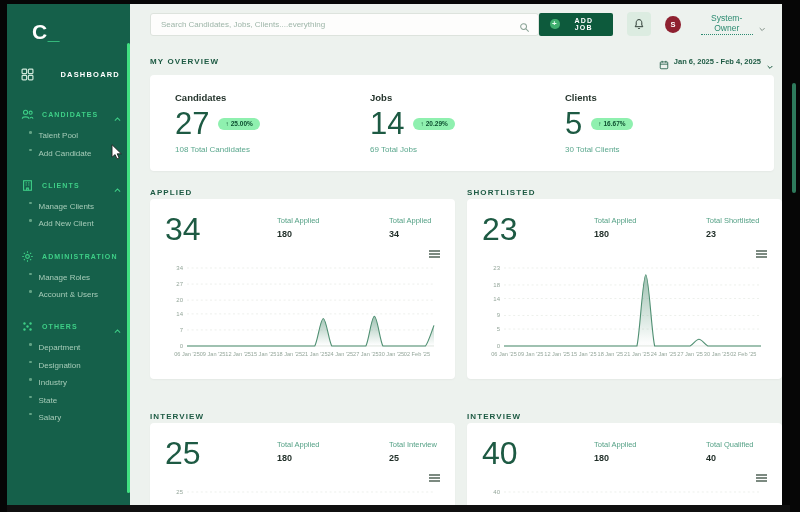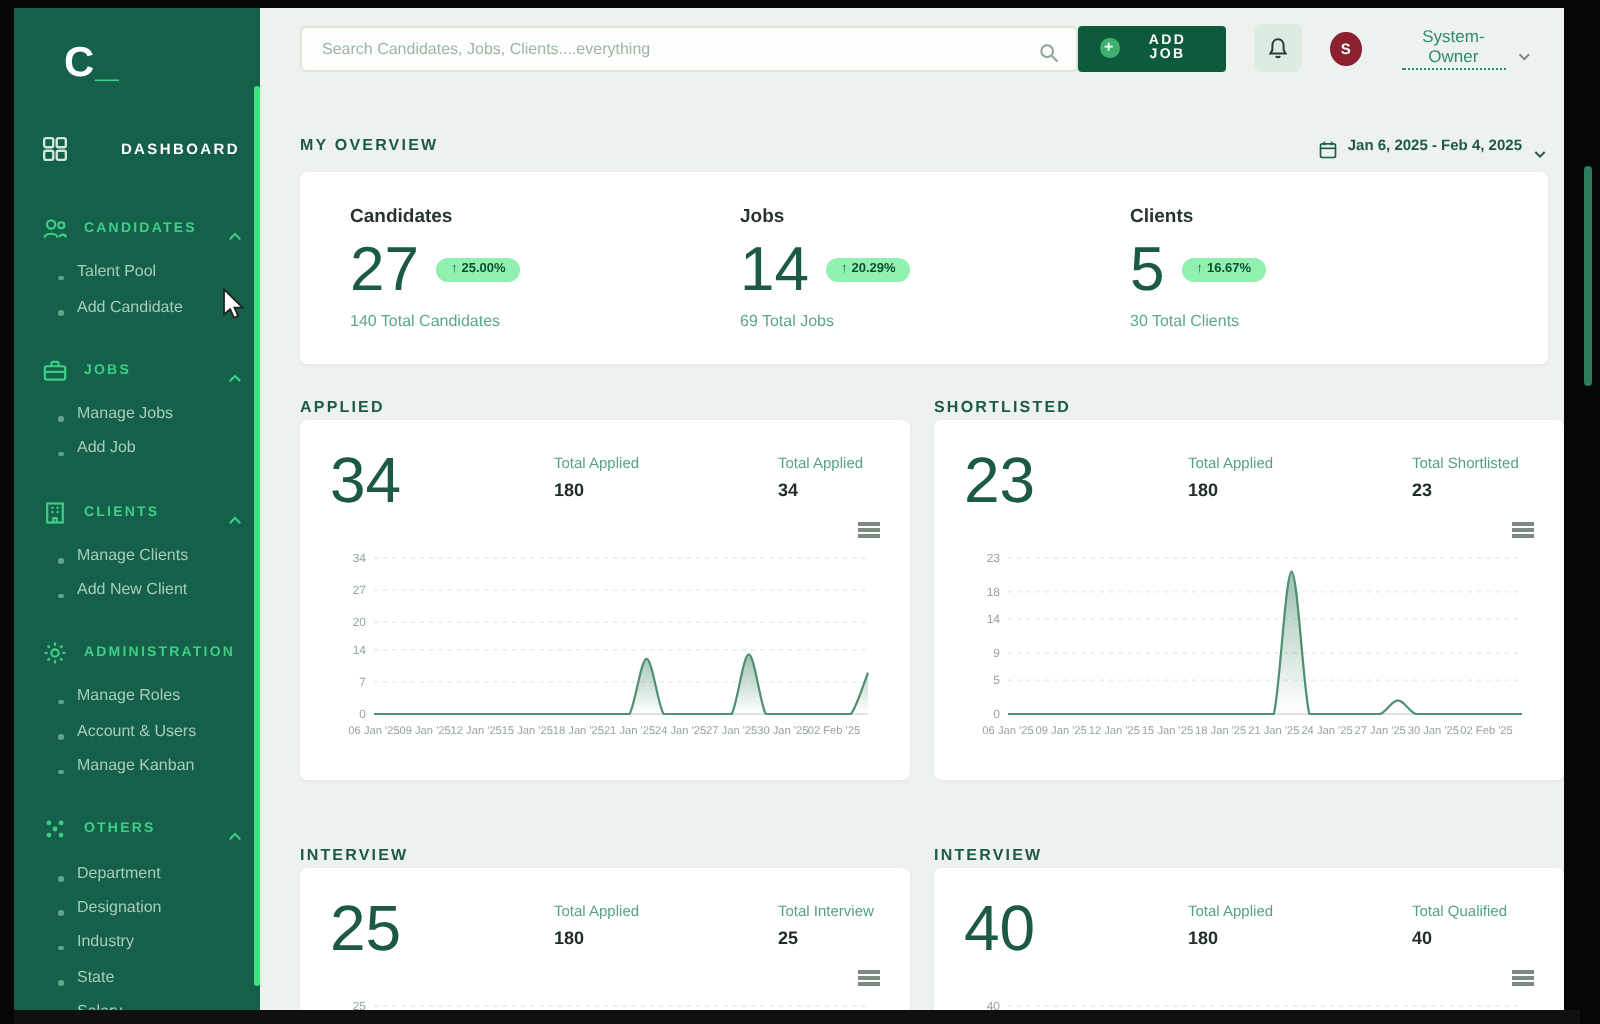--- a/index.html
+++ b/index.html
@@ -12,40 +12,40 @@
   .logo{padding:16px 0 14px 25px;font-size:21px;font-weight:bold;color:#fff;letter-spacing:.5px;}
   .logo .accent{color:#3ecf87;}
   .nav-dash{display:flex;align-items:center;gap:8px;padding:10px 10px 10px 14px;color:#fff;cursor:pointer;justify-content:space-between;}
   .nav-dash .lbl{font-size:7.5px;font-weight:bold;letter-spacing:1.2px;}
   .nav-icon{width:13px;height:13px;display:inline-flex;align-items:center;justify-content:center;color:#cfe8da;flex:0 0 13px;}
   .nav-group{margin-top:10px;}
   .nav-group-header{display:flex;align-items:center;gap:8px;padding:7px 8px 6px 14px;cursor:pointer;}
   .nav-group-header .nav-icon{color:#3ecf87;}
   .nav-group-label{font-size:7px;font-weight:bold;letter-spacing:1.1px;color:#3ecf87;flex:1;}
   .chev{width:9px;height:9px;color:#3ecf87;flex:0 0 9px;}
-  .nav-item{display:flex;align-items:flex-end;gap:7px;padding:4.2px 8px 4.2px 22px;color:#a7ccb9;font-size:8px;cursor:pointer;}
+  .nav-item{display:flex;align-items:flex-start;gap:7px;padding:4.2px 8px 4.2px 22px;color:#a7ccb9;font-size:8px;cursor:pointer;}
   .nav-item .bullet{width:2.5px;height:2.5px;border-radius:50%;background:#63a386;flex:0 0 2.5px;}
 
   
   .main{flex:1;position:relative;background:#edf2ee;overflow:hidden;padding:0 8px 0 20px;box-sizing:border-box;}
   .topbar{height:40px;display:flex;align-items:center;}
   .searchbox{width:420px;height:23px;background:#fdfdfc;border:1px solid #dde3dd;border-radius:3px;display:flex;align-items:center;padding:0 8px;box-sizing:border-box;}
   .searchbox input{flex:1;border:none;outline:none;background:transparent;font-size:8px;color:#444;font-family:"Liberation Sans",sans-serif;}
   .searchbox input::placeholder{color:#9db5a8;}
   .search-ic{width:11px;height:11px;color:#8aa396;}
   .tb-spacer{flex:1;}
   .addjob{height:23px;background:#0d5a3c;border:none;border-radius:2px;color:#fff;font-size:7px;font-weight:bold;letter-spacing:1.2px;display:flex;align-items:center;gap:6px;padding:0 11px;cursor:pointer;font-family:"Liberation Sans",sans-serif;}
   .addjob .plus{width:10px;height:10px;border-radius:50%;background:#3fae6e;display:inline-flex;align-items:center;justify-content:center;color:#eafff2;font-size:8px;line-height:1;}
   .bellbox{width:26px;height:24px;background:#dcece1;border-radius:4px;display:flex;align-items:center;justify-content:center;margin-left:14px;cursor:pointer;color:#2c3a33;}
   .bellbox svg{width:12px;height:12px;}
   .avatar{width:17px;height:17px;border-radius:50%;background:#8e2130;color:#fff;font-size:7.5px;font-weight:bold;display:flex;align-items:center;justify-content:center;margin-left:14px;cursor:pointer;}
   .username{margin-left:20px;font-size:8.5px;color:#2c8b71;border-bottom:1px dotted #2c8b71;padding-bottom:1px;cursor:pointer;text-align:center;}
   .user-chev{width:9px;height:9px;color:#7b8a81;margin-left:5px;margin-right:8px;}
 
-  .ov-header{display:flex;align-items:center;margin-top:23px;}
+  .ov-header{display:flex;align-items:center;margin-top:12px;}
   .sec-title{font-size:8px;font-weight:bold;letter-spacing:1.1px;color:#1d5a43;}
   .datepick{margin-left:auto;display:flex;align-items:center;gap:5px;color:#1d5a43;cursor:pointer;}
   .datepick .cal{width:10px;height:10px;color:#1d5a43;}
   .datepick .dtext{font-size:7.5px;font-weight:bold;color:#1d5a43;text-align:right;}
   .datepick .chevd{width:8px;height:8px;color:#1d5a43;}
 
   .ov-card{margin-top:9px;background:#fff;border-radius:4px;box-shadow:0 1px 2px rgba(0,0,0,.04);height:96px;display:flex;align-items:center;padding-left:25px;box-sizing:border-box;}
   .stat-col{width:195px;flex:0 0 195px;}
   .stat-label{font-size:9.5px;font-weight:bold;color:#26352d;}
   .stat-main{display:flex;align-items:center;gap:9px;margin-top:5px;}
@@ -117,43 +117,20 @@
           </div>
           <div class="nav-item">
             <span class="bullet"></span>
             <span>Add Candidate</span>
           </div>
         </div>
         <div class="nav-group">
           <div class="nav-group-header">
             <span class="nav-icon">
               <svg viewBox="0 0 12 12" fill="none" stroke="currentColor" stroke-width="1">
-                <rect x="1.3" y="3.8" width="9.4" height="6.2" rx="1"></rect>
-                <path d="M4.3,3.8 L4.3,2.8 a1,1 0 0 1 1,-1 L6.7,1.8 a1,1 0 0 1 1,1 L7.7,3.8"></path>
-                <line x1="1.3" y1="6.4" x2="10.7" y2="6.4"></line>
-              </svg>
-            </span>
-            <span class="nav-group-label">JOBS</span>
-            <span class="chev"><svg viewBox="0 0 12 12" fill="none" stroke="currentColor" stroke-width="1.4">
-                <path d="M2.5,7.5 L6,4 L9.5,7.5"></path>
-              </svg></span>
-          </div>
-          <div class="nav-item">
-            <span class="bullet"></span>
-            <span>Manage Jobs</span>
-          </div>
-          <div class="nav-item">
-            <span class="bullet"></span>
-            <span>Add Job</span>
-          </div>
-        </div>
-        <div class="nav-group">
-          <div class="nav-group-header">
-            <span class="nav-icon">
-              <svg viewBox="0 0 12 12" fill="none" stroke="currentColor" stroke-width="1">
                 <rect x="2.4" y="1.6" width="7.2" height="8.8"></rect>
                 <line x1="4.3" y1="3.6" x2="5.3" y2="3.6"></line>
                 <line x1="6.7" y1="3.6" x2="7.7" y2="3.6"></line>
                 <line x1="4.3" y1="5.6" x2="5.3" y2="5.6"></line>
                 <line x1="6.7" y1="5.6" x2="7.7" y2="5.6"></line>
                 <path d="M5.2,10.4 L5.2,8.4 L6.8,8.4 L6.8,10.4"></path>
               </svg>
             </span>
             <span class="nav-group-label">CLIENTS</span>
             <span class="chev"><svg viewBox="0 0 12 12" fill="none" stroke="currentColor" stroke-width="1.4">
@@ -182,24 +159,20 @@
                 <path d="M2.5,7.5 L6,4 L9.5,7.5"></path>
               </svg></span>
           </div>
           <div class="nav-item">
             <span class="bullet"></span>
             <span>Manage Roles</span>
           </div>
           <div class="nav-item">
             <span class="bullet"></span>
             <span>Account &amp; Users</span>
-          </div>
-          <div class="nav-item">
-            <span class="bullet"></span>
-            <span>Manage Kanban</span>
           </div>
         </div>
         <div class="nav-group">
           <div class="nav-group-header">
             <span class="nav-icon">
               <svg viewBox="0 0 12 12" fill="currentColor">
                 <circle cx="3.2" cy="3.2" r="1.1"></circle>
                 <circle cx="8.8" cy="3.2" r="1.1"></circle>
                 <circle cx="3.2" cy="8.8" r="1.1"></circle>
                 <circle cx="8.8" cy="8.8" r="1.1"></circle>
@@ -291,21 +264,21 @@
     <div class="ov-card" id="overview-stats">
         <div class="stat-col">
           <div class="stat-label">Candidates</div>
           <div class="stat-main">
             <span class="stat-value">27</span>
             <span class="stat-badge">
               <span>↑</span> 
               <span class="chg">25.00%</span>
             </span>
           </div>
-          <div class="stat-total">140 Total Candidates</div>
+          <div class="stat-total">108 Total Candidates</div>
         </div>
         <div class="stat-col">
           <div class="stat-label">Jobs</div>
           <div class="stat-main">
             <span class="stat-value">14</span>
             <span class="stat-badge">
               <span>↑</span> 
               <span class="chg">20.29%</span>
             </span>
           </div>

